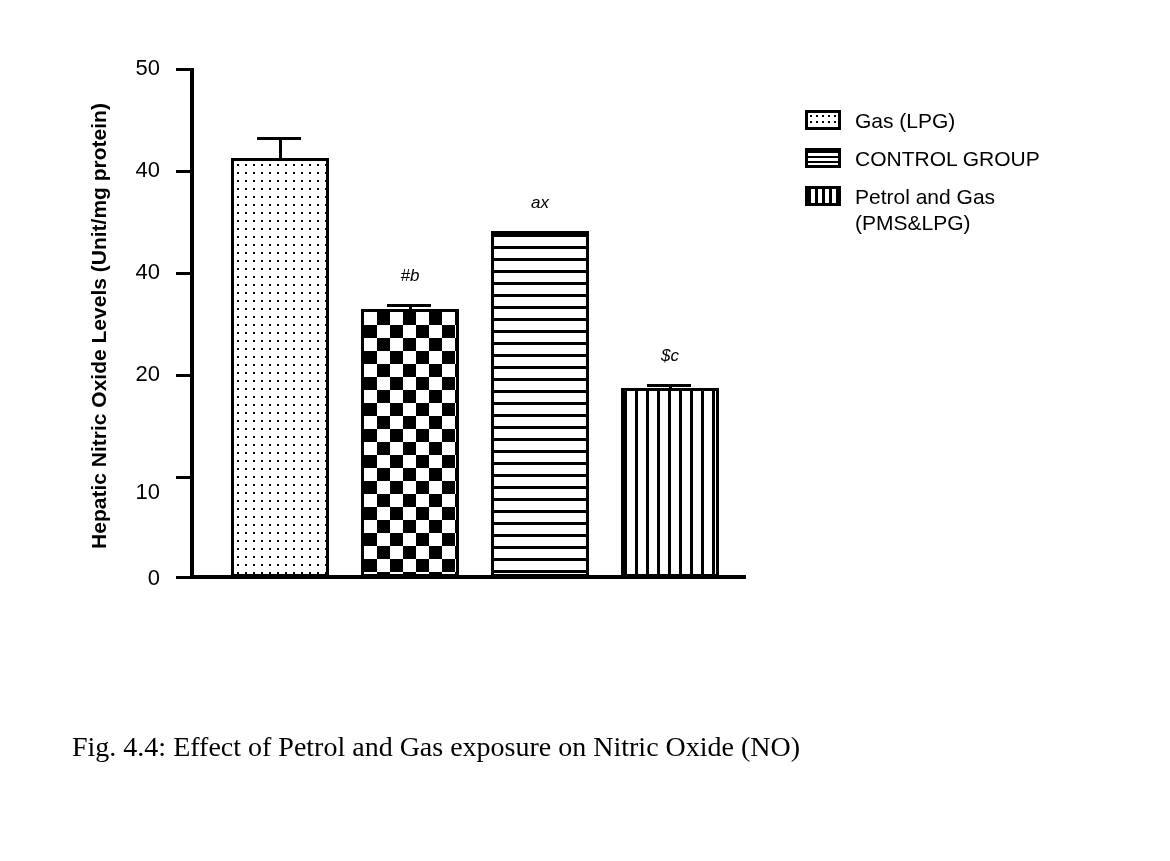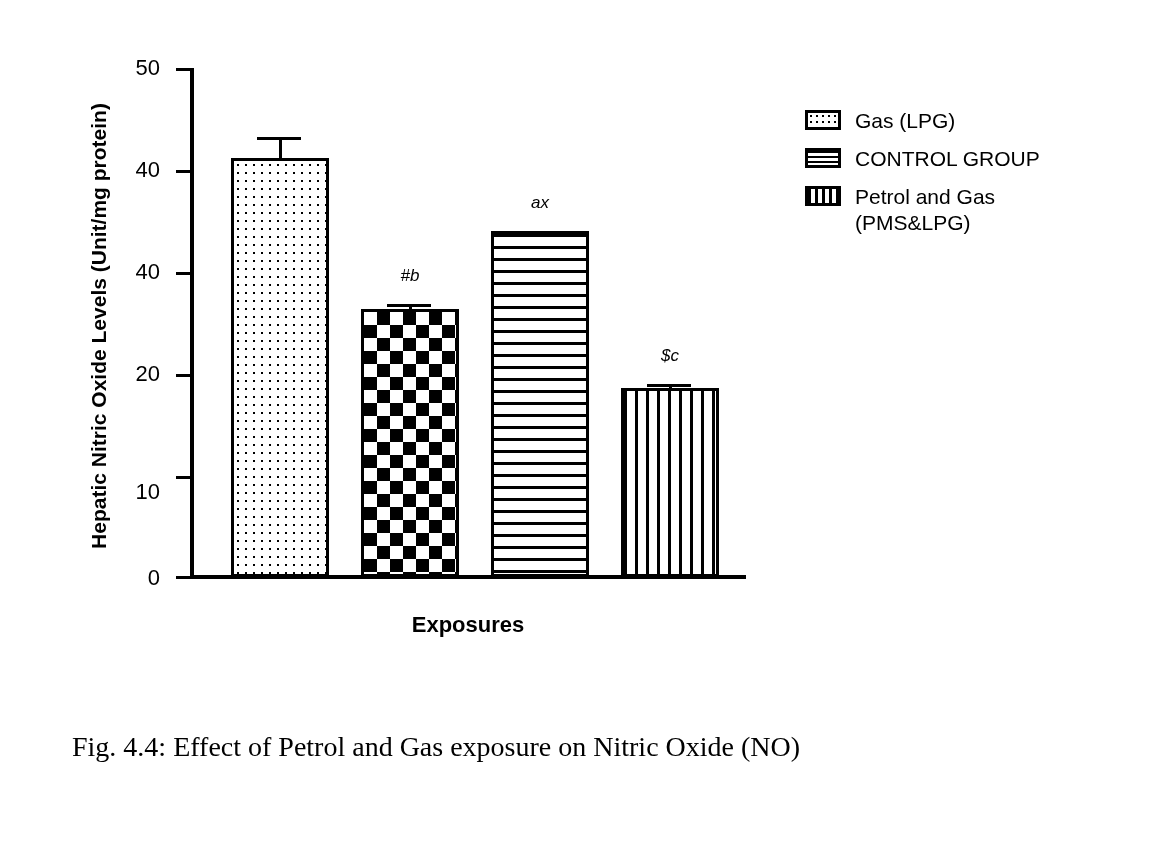--- a/index.html
+++ b/index.html
@@ -259,21 +259,20 @@
     <div class="bar pat-hlines" style="left:298px; width:98px; height:346px;"></div>
     <div class="bar-annot" style="left:347px; top:125px;">ax</div>
 
     <div class="bar pat-vlines" style="left:428px; width:98px; height:189px;"></div>
     <div class="errbar" style="left:476px; top:316px; height:5px;"></div>
     <div class="errcap" style="left:454px; top:316px; width:44px;"></div>
     <div class="bar-annot" style="left:477px; top:278px;">$c</div>
 
   </div>
 
-  <div id="x-axis-title">Exposures</div>
 
   <div id="legend">
     <div class="legend-row">
       <span class="legend-swatch sw-dots"></span>
       <span class="legend-label">Gas (LPG)</span>
     </div>
     <div class="legend-row">
       <span class="legend-swatch sw-hlines"></span>
       <span class="legend-label">CONTROL GROUP</span>
     </div>

